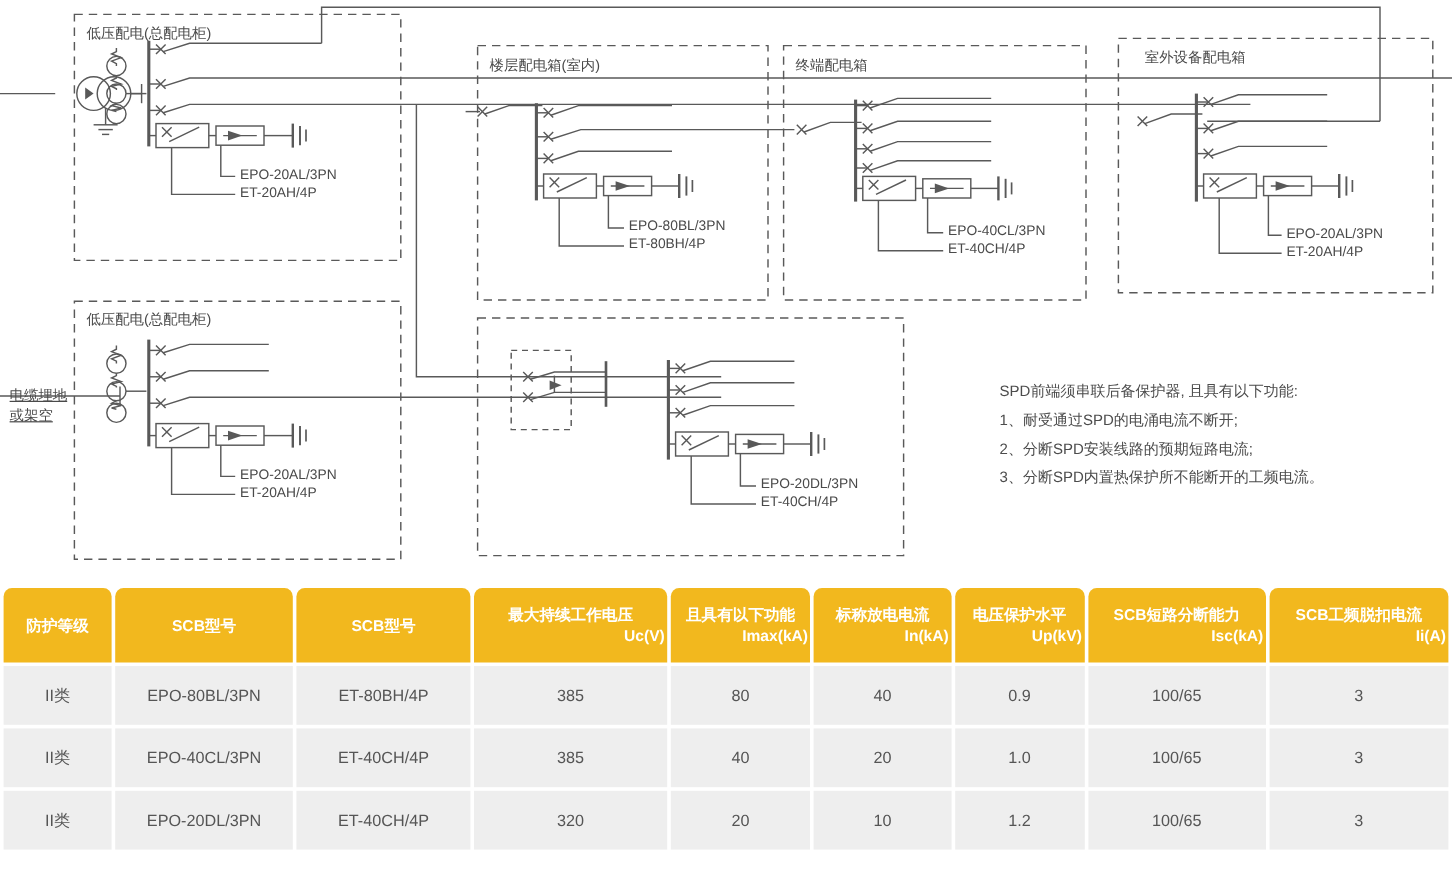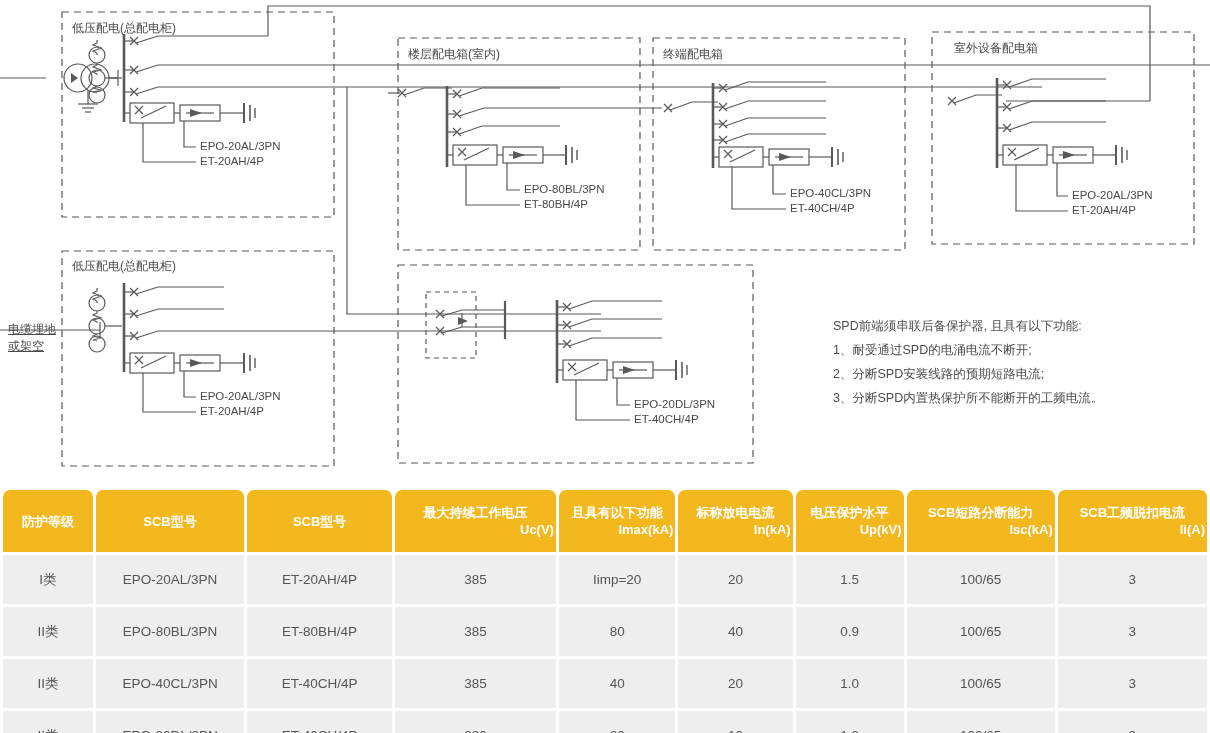--- a/index.html
+++ b/index.html
@@ -379,31 +379,20 @@
         <span class="hdr-l1">SCB短路分断能力</span>
         <span class="hdr-l2">Isc(kA)</span>
       </th>
       <th>
         <span class="hdr-l1">SCB工频脱扣电流</span>
         <span class="hdr-l2">Ii(A)</span>
       </th>
     </tr>
   </thead>
   <tbody>
-    <tr>
-      <td>I类</td>
-      <td>EPO-20AL/3PN</td>
-      <td>ET-20AH/4P</td>
-      <td>385</td>
-      <td>Iimp=20</td>
-      <td>20</td>
-      <td>1.5</td>
-      <td>100/65</td>
-      <td>3</td>
-    </tr>
     <tr>
       <td>II类</td>
       <td>EPO-80BL/3PN</td>
       <td>ET-80BH/4P</td>
       <td>385</td>
       <td>80</td>
       <td>40</td>
       <td>0.9</td>
       <td>100/65</td>
       <td>3</td>

